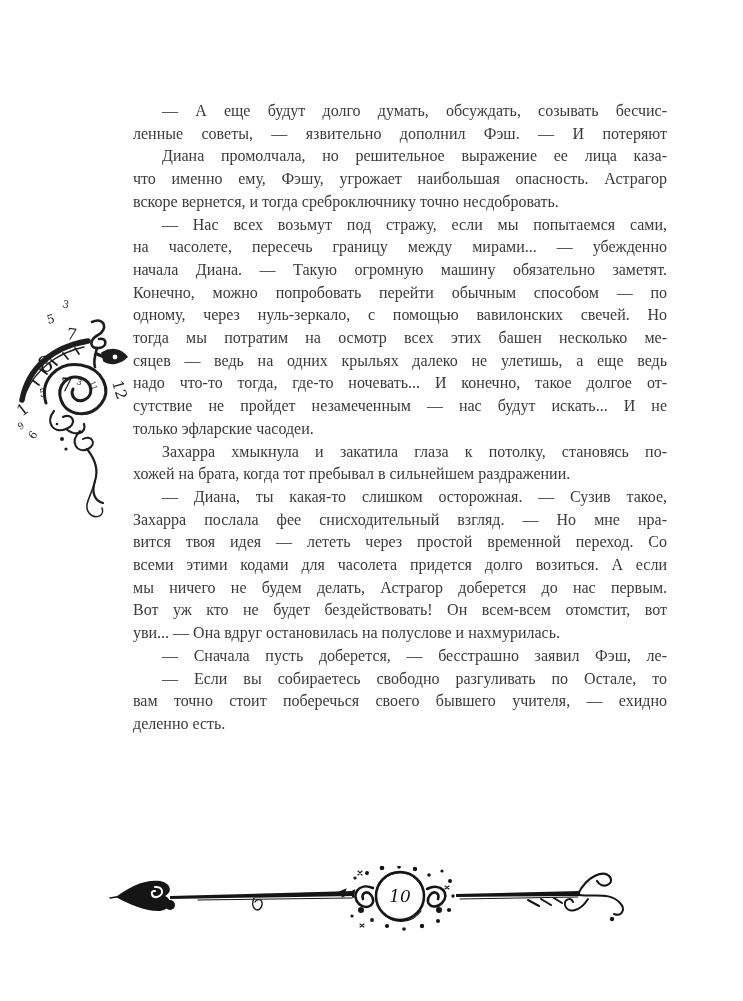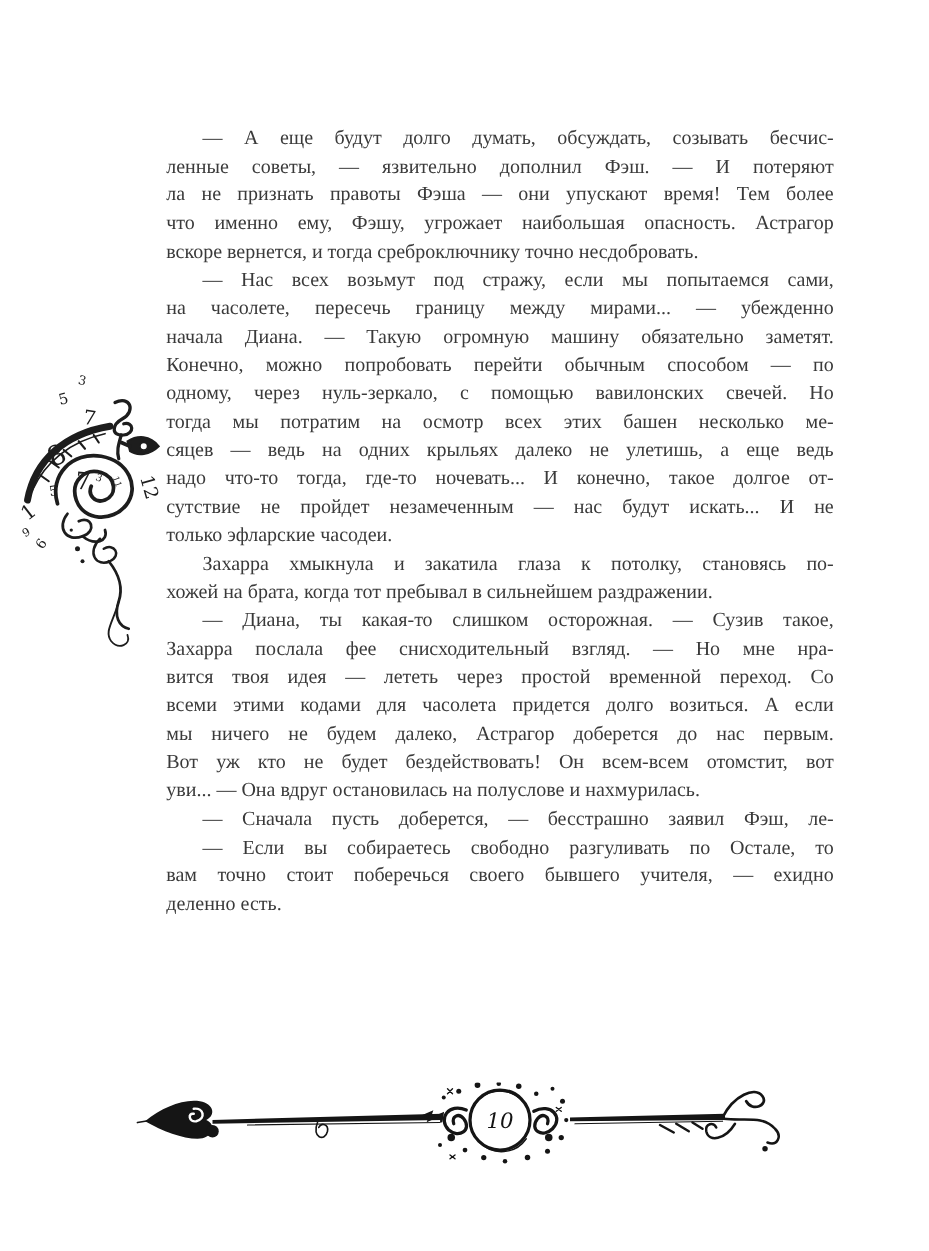--- a/index.html
+++ b/index.html
@@ -59,40 +59,40 @@
   }
 </style>
 </head>
 <body>
 
 <div class="book-page">
 
   <div class="text-block">
       <div class="line indent">— А еще будут долго думать, обсуждать, созывать бесчис-</div>
       <div class="line">ленные советы, — язвительно дополнил Фэш. — И потеряют</div>
-      <div class="line">ла не признать правоты Фэша — они упускают время! Тем более</div>
+      <div class="line indent">Диана промолчала, но решительное выражение ее лица каза-</div>
       <div class="line">что именно ему, Фэшу, угрожает наибольшая опасность. Астрагор</div>
       <div class="line end">вскоре вернется, и тогда среброключнику точно несдобровать.</div>
       <div class="line indent">— Нас всех возьмут под стражу, если мы попытаемся сами,</div>
       <div class="line">на часолете, пересечь границу между мирами... — убежденно</div>
       <div class="line">начала Диана. — Такую огромную машину обязательно заметят.</div>
       <div class="line">Конечно, можно попробовать перейти обычным способом — по</div>
       <div class="line">одному, через нуль-зеркало, с помощью вавилонских свечей. Но</div>
       <div class="line">тогда мы потратим на осмотр всех этих башен несколько ме-</div>
       <div class="line">сяцев — ведь на одних крыльях далеко не улетишь, а еще ведь</div>
       <div class="line">надо что-то тогда, где-то ночевать... И конечно, такое долгое от-</div>
       <div class="line">сутствие не пройдет незамеченным — нас будут искать... И не</div>
       <div class="line end">только эфларские часодеи.</div>
       <div class="line indent">Захарра хмыкнула и закатила глаза к потолку, становясь по-</div>
       <div class="line end">хожей на брата, когда тот пребывал в сильнейшем раздражении.</div>
       <div class="line indent">— Диана, ты какая-то слишком осторожная. — Сузив такое,</div>
       <div class="line">Захарра послала фее снисходительный взгляд. — Но мне нра-</div>
       <div class="line">вится твоя идея — лететь через простой временной переход. Со</div>
       <div class="line">всеми этими кодами для часолета придется долго возиться. А если</div>
-      <div class="line">мы ничего не будем далеко, Астрагор доберется до нас первым.</div>
+      <div class="line">мы ничего не будем делать, Астрагор доберется до нас первым.</div>
       <div class="line">Вот уж кто не будет бездействовать! Он всем-всем отомстит, вот</div>
       <div class="line end">уви... — Она вдруг остановилась на полуслове и нахмурилась.</div>
       <div class="line indent">— Сначала пусть доберется, — бесстрашно заявил Фэш, ле-</div>
       <div class="line indent">— Если вы собираетесь свободно разгуливать по Остале, то</div>
       <div class="line">вам точно стоит поберечься своего бывшего учителя, — ехидно</div>
       <div class="line end">деленно есть.</div>
     </div>
 
   <svg class="clock-ornament" viewBox="0 0 118 230" xmlns="http://www.w3.org/2000/svg">
     <g stroke="#1d1d1d" fill="none" stroke-linecap="round">

